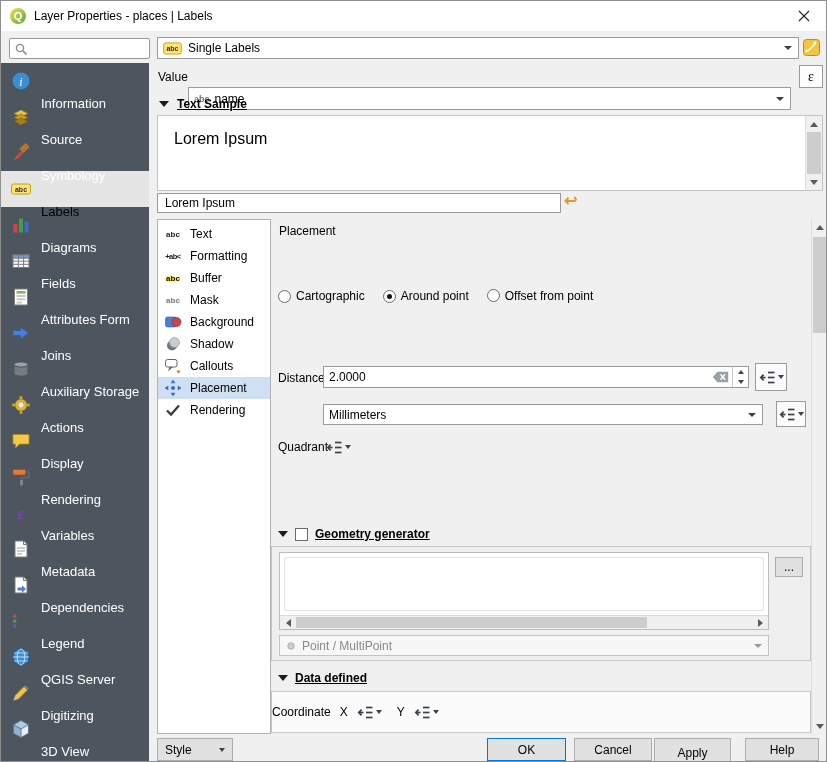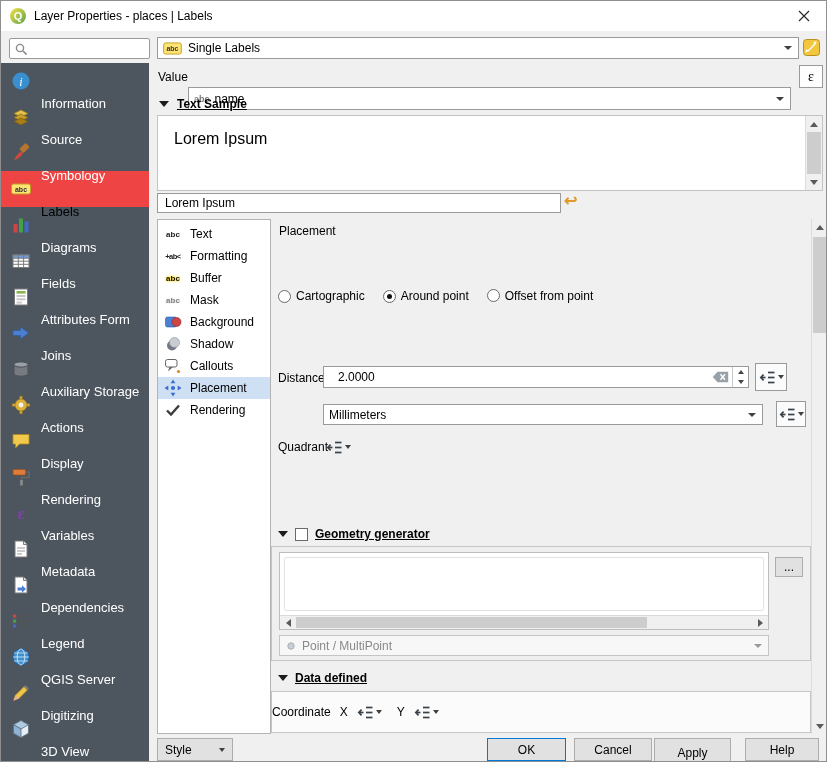--- a/index.html
+++ b/index.html
@@ -25,21 +25,21 @@
   .btn.default{border-color:#0078d7;}
   .sec-tri{width:0;height:0;border-left:5px solid transparent;border-right:5px solid transparent;border-top:6px solid #1c1c1c;flex:0 0 auto;}
   .bold{font-weight:bold;text-decoration:underline;}
   .radio{width:13px;height:13px;border:1px solid #6a6a6a;border-radius:50%;background:#fff;position:relative;flex:0 0 13px;}
   .radio.checked::after{content:"";position:absolute;left:3px;top:3px;width:5px;height:5px;border-radius:50%;background:#111;}
   .checkbox{width:13px;height:13px;border:1px solid #6a6a6a;background:#fff;flex:0 0 13px;}
 
   
   .sidebar{left:0;top:62px;width:148px;height:700px;background:#4d565e;overflow:hidden;}
   .sb-item{height:36px;display:flex;align-items:center;padding-left:9px;gap:9px;color:#fff;}
-  .sb-item.selected{background:#ef4444;color:#000;}
+  .sb-item.selected{background:#e5e5e5;color:#000;}
   .sb-ic{width:22px;height:22px;display:flex;align-items:center;justify-content:center;flex:0 0 22px;}
   .sb-label{font-size:13px;white-space:nowrap;margin-top:44px;}
 
   
   .tabs{left:156px;top:218px;width:114px;height:515px;background:#fff;border:1px solid #b3b3b3;padding-top:3px;}
   .tab-item{height:22px;display:flex;align-items:center;gap:5px;padding-left:3px;}
   .tab-item.selected{background:#cfe0f4;}
   .tab-ic{width:24px;height:18px;display:flex;align-items:center;justify-content:center;flex:0 0 24px;overflow:hidden;}
   .tab-label{font-size:12px;white-space:nowrap;}
 
@@ -48,21 +48,21 @@
   .scrollbtn{height:16px;display:flex;align-items:center;justify-content:center;flex:0 0 16px;}
   .hscrollbtn{width:16px;display:flex;align-items:center;justify-content:center;flex:0 0 16px;}
   .thumb{background:#cdcdcd;}
   .a-up{width:0;height:0;border-left:4px solid transparent;border-right:4px solid transparent;border-bottom:5px solid #5a5a5a;}
   .a-down{width:0;height:0;border-left:4px solid transparent;border-right:4px solid transparent;border-top:5px solid #5a5a5a;}
   .a-left{width:0;height:0;border-top:4px solid transparent;border-bottom:4px solid transparent;border-right:5px solid #5a5a5a;}
   .a-right{width:0;height:0;border-top:4px solid transparent;border-bottom:4px solid transparent;border-left:5px solid #5a5a5a;}
 
   
   .spin{background:#fff;border:1px solid #9a9a9a;display:flex;align-items:center;}
-  .spin .val{flex:1;padding-left:14px;}
+  .spin .val{flex:1;padding-left:5px;}
   .spin-arrows{width:16px;align-self:stretch;border-left:1px solid #c8c8c8;display:flex;flex-direction:column;}
   .spin-arrows>div{flex:1;display:flex;align-items:center;justify-content:center;}
   .s-up{width:0;height:0;border-left:3.5px solid transparent;border-right:3.5px solid transparent;border-bottom:4px solid #444;}
   .s-down{width:0;height:0;border-left:3.5px solid transparent;border-right:3.5px solid transparent;border-top:4px solid #444;}
   .dd-btn{background:#fbfbfb;border:1px solid #9a9a9a;display:flex;align-items:center;justify-content:center;gap:2px;}
   .dd-flat{display:flex;align-items:center;gap:2px;}
   .dd-caret{width:0;height:0;border-left:3px solid transparent;border-right:3px solid transparent;border-top:4px solid #404040;}
 
   .frame{border:1px solid #c6c6c6;background:#efefef;}
   .panel{left:270px;top:218px;width:540px;height:515px;background:#f0f0f0;}

